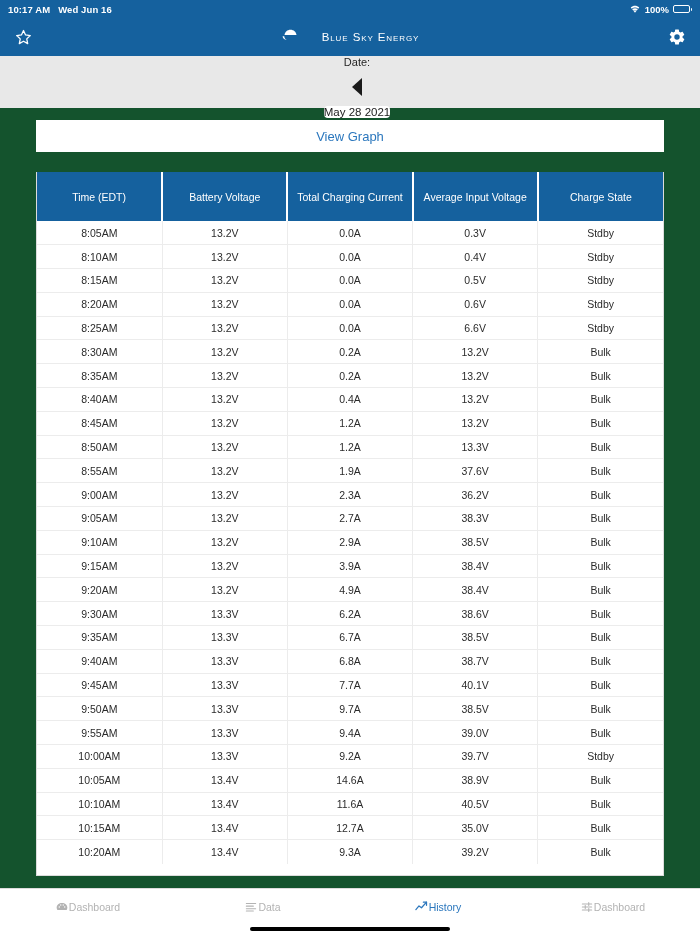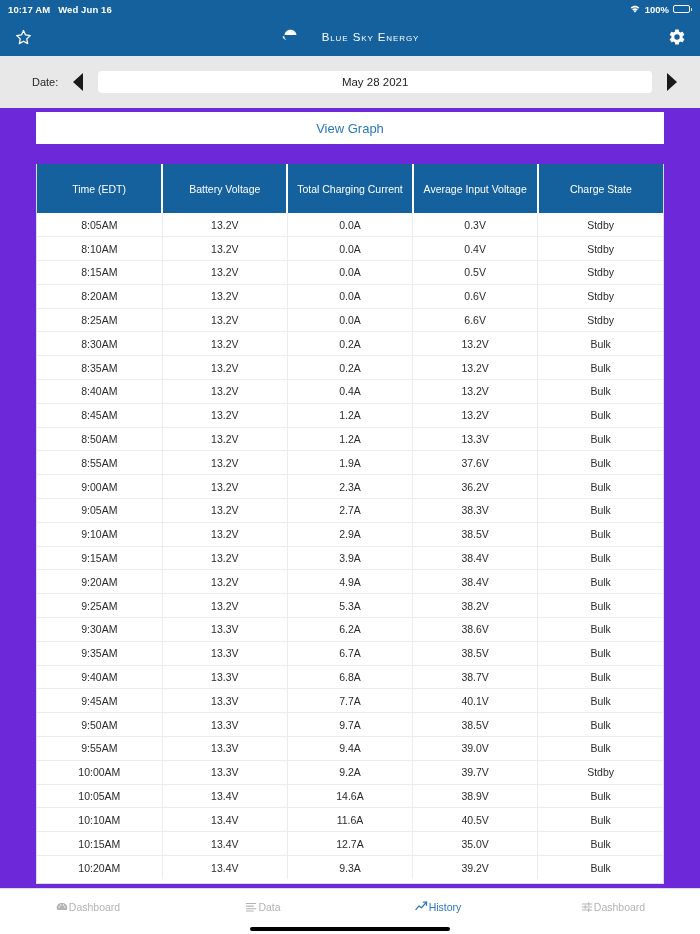--- a/index.html
+++ b/index.html
@@ -11,21 +11,21 @@
     font-family: "Liberation Sans", sans-serif;
     background: #ffffff;
   }
 
   #app {
     position: relative;
     width: 700px;
     height: 934px;
     display: flex;
     flex-direction: column;
-    background: #6d28d9;
+    background: #14532d;
   }
 
   
   .status-bar {
     height: 18px;
     background: #15619e;
     display: flex;
     align-items: center;
     padding: 0 10px 0 8px;
     color: #ffffff;
@@ -84,20 +84,21 @@
 
   
   .date-bar {
     background: #e8e8e8;
     height: 52px;
     display: flex;
     align-items: center;
     padding: 0 18px 0 32px;
     gap: 10px;
     flex-shrink: 0;
+    flex-direction: column;
   }
   .date-label { font-size: 11px; color: #262626; }
   .arrow-btn {
     width: 20px; height: 26px;
     display: flex; align-items: center; justify-content: center;
     cursor: pointer;
     background: none; border: none;
   }
   .tri-left {
     width: 0; height: 0;
@@ -120,21 +121,21 @@
     align-items: center;
     justify-content: center;
     font-size: 11.5px;
     color: #1c1c1c;
     border: none;
   }
 
   
   .content {
     flex: 1;
-    padding: 4px 36px;
+    padding: 12px 36px;
     overflow: hidden;
     display: flex;
     flex-direction: column;
   }
   .view-graph-btn {
     height: 32px;
     background: #ffffff;
     display: flex;
     align-items: center;
     justify-content: center;
@@ -407,27 +408,20 @@
               <td>Bulk</td>
             </tr>
             <tr>
               <td>9:20AM</td>
               <td>13.2V</td>
               <td>4.9A</td>
               <td>38.4V</td>
               <td>Bulk</td>
             </tr>
             <tr>
-              <td>9:25AM</td>
-              <td>13.2V</td>
-              <td>5.3A</td>
-              <td>38.2V</td>
-              <td>Bulk</td>
-            </tr>
-            <tr>
               <td>9:30AM</td>
               <td>13.3V</td>
               <td>6.2A</td>
               <td>38.6V</td>
               <td>Bulk</td>
             </tr>
             <tr>
               <td>9:35AM</td>
               <td>13.3V</td>
               <td>6.7A</td>

